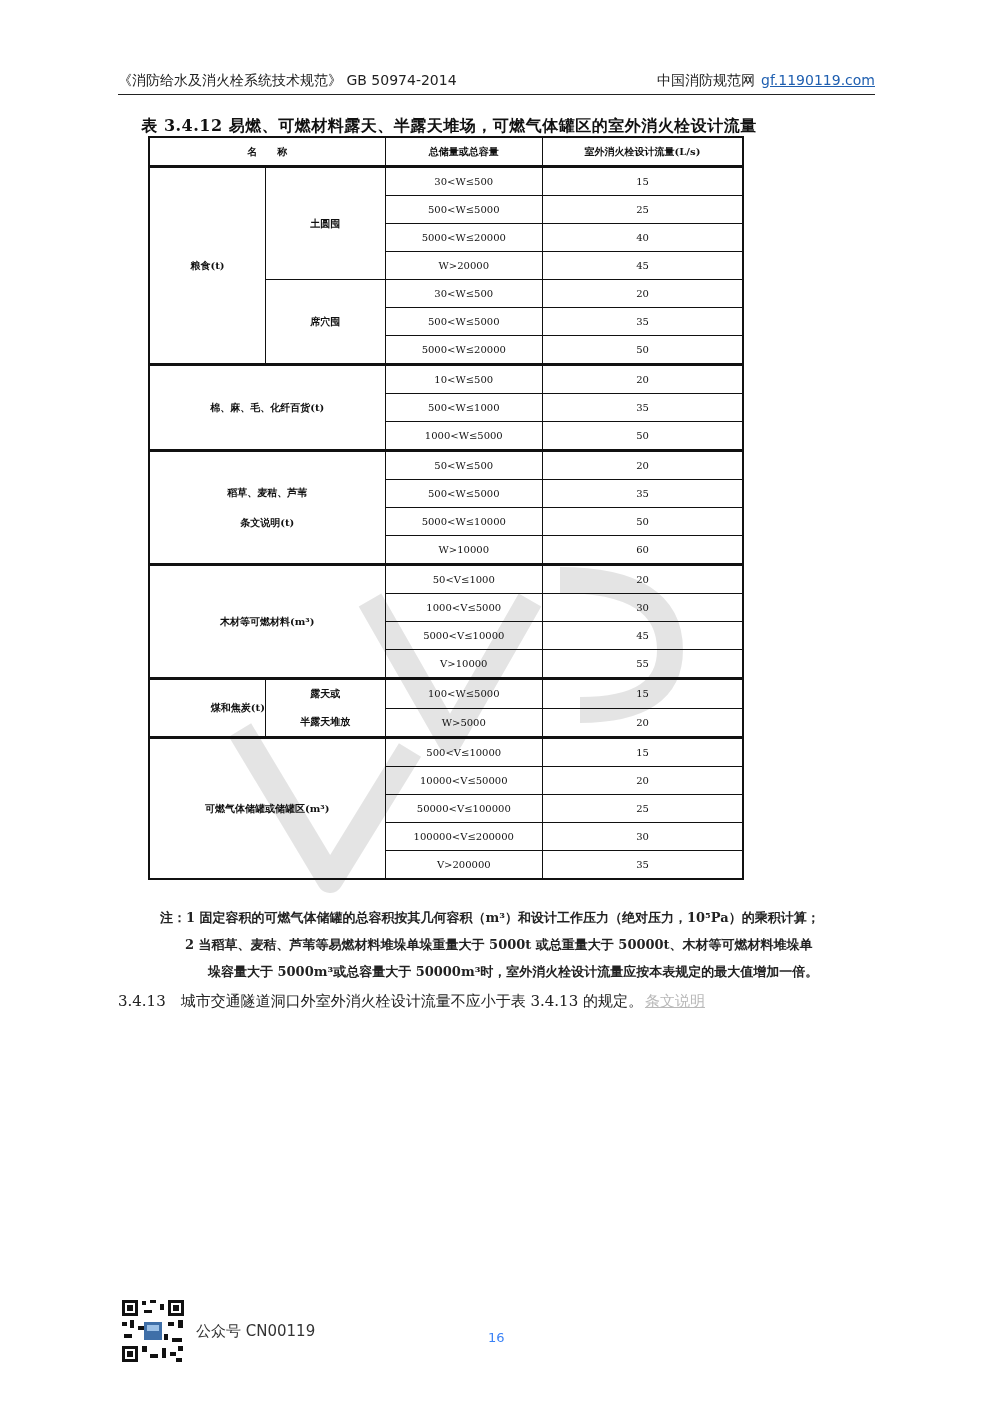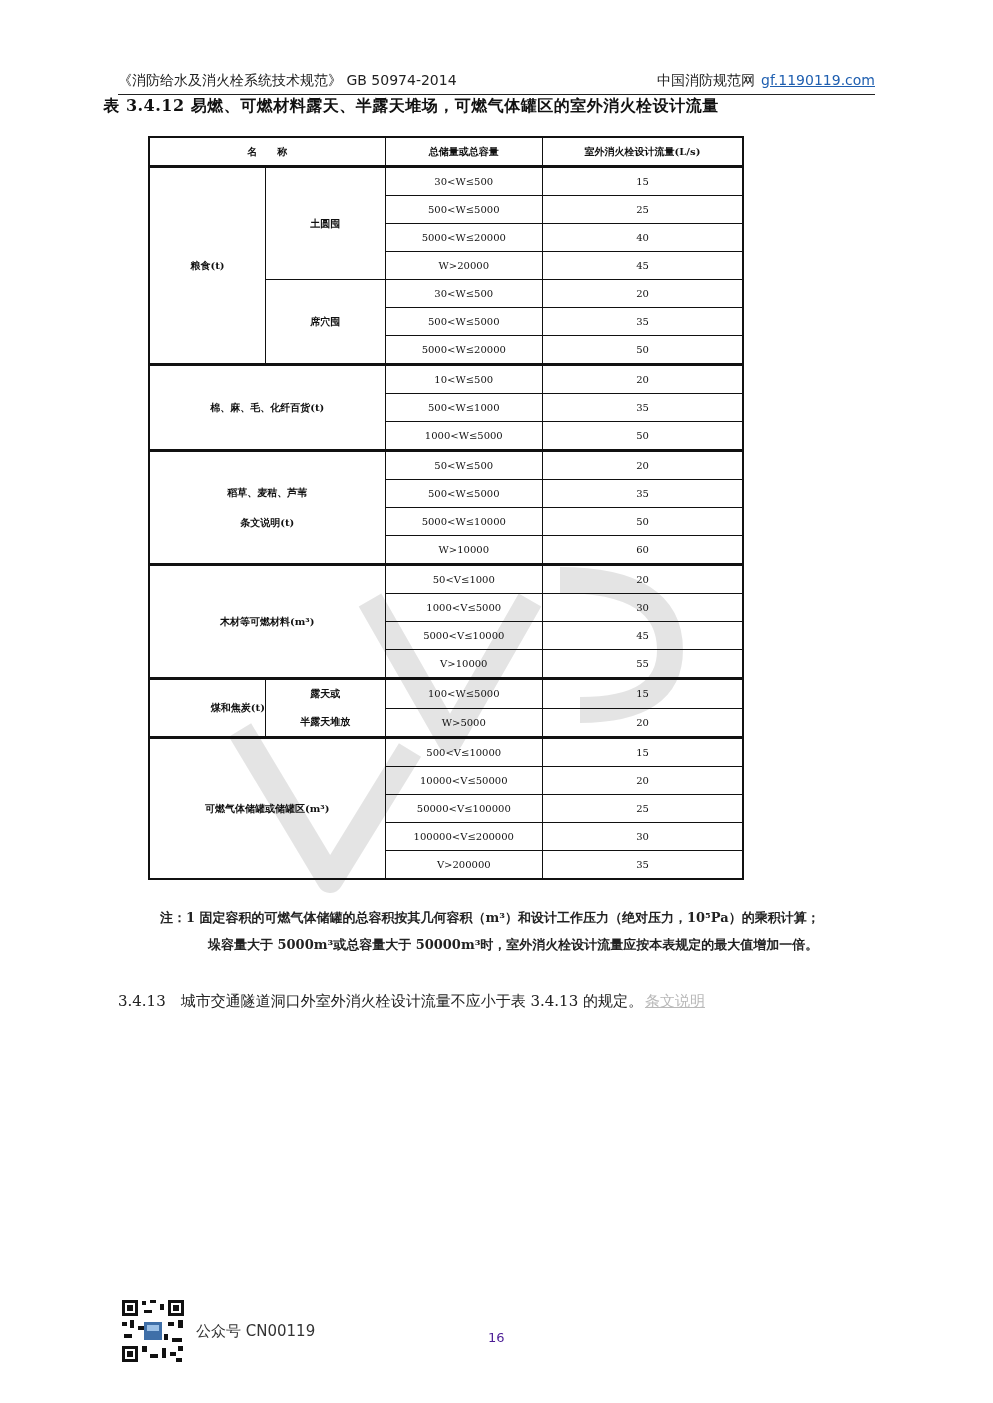--- a/index.html
+++ b/index.html
@@ -3,39 +3,39 @@
 <meta charset="utf-8">
 <style>
   html, body { margin:0; padding:0; background:#fff; }
   body { width:993px; height:1403px; position:relative; overflow:hidden;
          font-family:"DejaVu Serif", "Liberation Serif", serif; color:#111; }
   .header { position:absolute; left:118px; top:72px; width:757px; height:22px;
             border-bottom:1.5px solid #222; font-family:"DejaVu Sans","Liberation Sans",sans-serif; font-size:14px; color:#222; }
   .header .left { position:absolute; left:0; top:0;text-align:center; }
   .header .right { position:absolute; right:0; top:0; }
   .header .link { color:#1f5fb0; text-decoration:underline; margin-left:6px; }
-  .title { position:absolute; left:0; width:822px; top:96px; text-align:center;
-           font-weight:bold; font-size:16px; letter-spacing:0.5px; }
+  .title { position:absolute; left:0; width:822px; top:116px; text-align:center;
+           font-weight:bold; font-size:16px; letter-spacing:0.5px;padding-left:38px; }
   table.spec { position:absolute; left:148px; top:136px; width:596px;
                border-collapse:collapse; font-size:10px; }
   table.spec td, table.spec th { border:1.5px solid #111; text-align:center; padding:0;
                height:27px; font-weight:normal; }
   table.spec th { font-weight:bold; height:27px; }
   table.spec td.name { font-weight:bold; }
   table.spec tr.group-top td { border-top:3px solid #111; }
   table.spec { border:2.5px solid #111; }
   .notes { position:absolute; left:160px; top:904px; font-size:13px; line-height:27px; color:#222;font-weight:bold; }
   .notes .n1 { margin-left:0; }
   .notes .n2 { padding-left:25px; }
   .notes .n2b { padding-left:48px; }
   .clause { position:absolute; left:118px; top:992px; font-size:15px; color:#222; }
   .clause .cl-link { color:#b9b9b9; text-decoration:underline; margin-left:2px; }
   .footer-qr { position:absolute; left:120px; top:1298px; width:66px; height:66px; }
   .footer-text { position:absolute; left:196px; top:1322px; font-family:"DejaVu Sans","Liberation Sans",sans-serif; font-size:15px; color:#333; }
-  .page-num { position:absolute; left:488px; top:1330px; font-family:"DejaVu Sans","Liberation Sans",sans-serif; font-size:13px; color:#4c1d95; }
+  .page-num { position:absolute; left:488px; top:1330px; font-family:"DejaVu Sans","Liberation Sans",sans-serif; font-size:13px; color:#3b82f6; }
   .watermark { position:absolute; left:200px; top:540px; width:520px; height:360px; pointer-events:none; opacity:0.10; }
 </style>
 </head>
 <body>
 
 <div class="header">
   <span class="left">《消防给水及消火栓系统技术规范》 GB 50974-2014</span>
   <span class="right">
     <span>中国消防规范网</span><span class="link">gf.1190119.com</span>
   </span>
@@ -183,20 +183,21 @@
   </tr>
   <tr>
     <td>V&gt;200000</td>
     <td>35</td>
   </tr>
 </tbody>
   </table>
 
 <div class="notes">
   <div class="n1">注：1 固定容积的可燃气体储罐的总容积按其几何容积（m³）和设计工作压力（绝对压力，10⁵Pa）的乘积计算；</div>
+  <div class="n2">2 当稻草、麦秸、芦苇等易燃材料堆垛单垛重量大于 5000t 或总重量大于 50000t、木材等可燃材料堆垛单</div>
   <div class="n2b">垛容量大于 5000m³或总容量大于 50000m³时，室外消火栓设计流量应按本表规定的最大值增加一倍。</div>
 </div>
 
 <div class="clause">
   <span>3.4.13　城市交通隧道洞口外室外消火栓设计流量不应小于表 3.4.13 的规定。</span><span class="cl-link">条文说明</span>
 </div>
 
 <svg class="footer-qr" viewBox="0 0 66 66">
   <rect x="0" y="0" width="66" height="66" fill="#fff"></rect>
   <g fill="#111">

